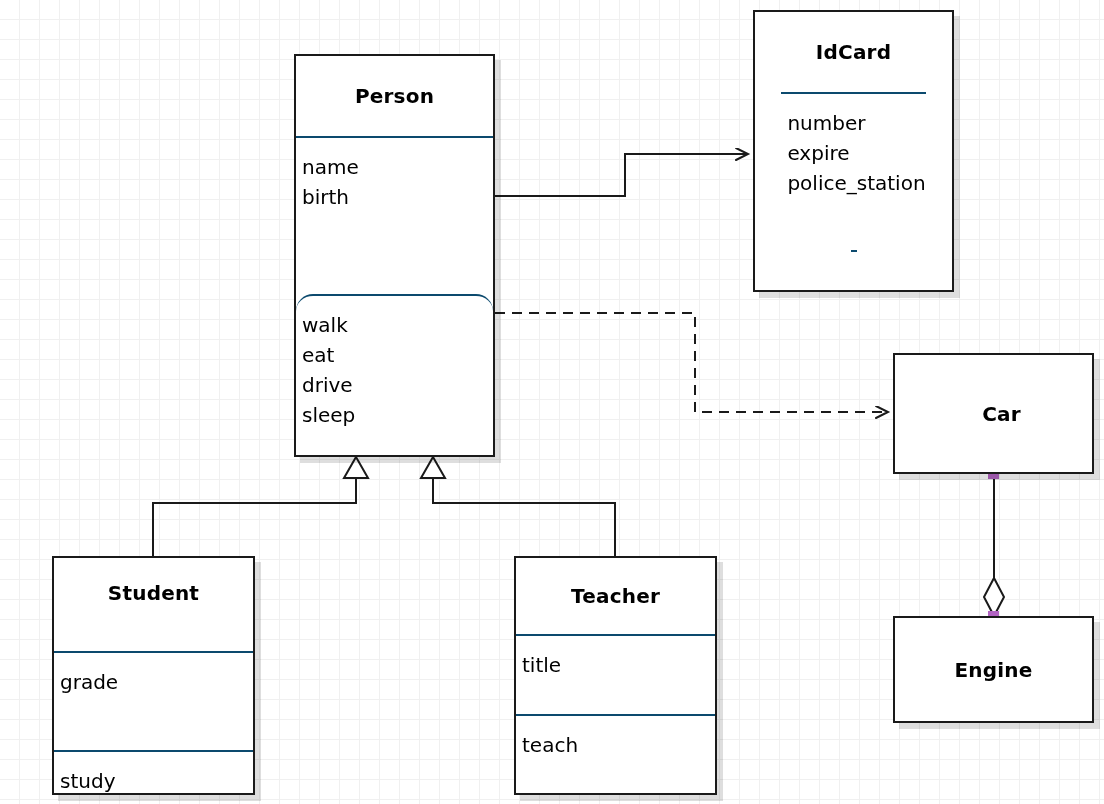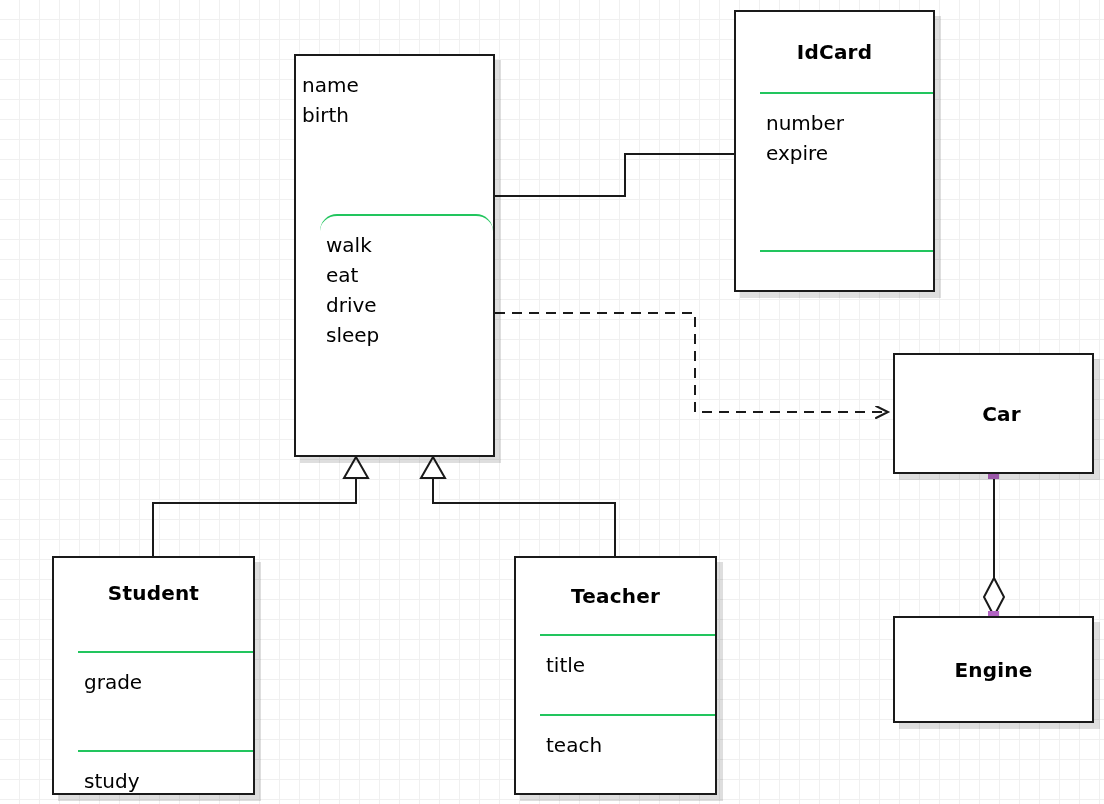--- a/index.html
+++ b/index.html
@@ -37,22 +37,21 @@
     box-sizing: border-box;
     box-shadow: 6px 6px 0 0 rgba(0,0,0,0.13);
     display: flex;
     flex-direction: column;
   }
   .compartment {
     box-sizing: border-box;
     overflow: hidden;
   }
   .compartment + .compartment {
-    border-top: 2px solid #22c55e;
-    margin-left: 24px;
+    border-top: 2px solid #0c4a6e;
   }
   .comp-title {
     display: flex;
     align-items: center;
     justify-content: center;
   }
   .class-name {
     font-weight: bold;
     font-size: 20px;
     color: #000000;
@@ -110,39 +109,43 @@
     <g>
       <path d="M 994,474 L 994,580" fill="none" stroke="#1a1a1a" stroke-width="2"></path>
       <polygon points="994,578 1004,597 994,616 984,597" fill="#ffffff" stroke="#1a1a1a" stroke-width="2" stroke-linejoin="miter"></polygon>
     </g>
   </svg>
 
   <div class="handle" style="left:988px; top:468px;"></div>
   <div class="handle" style="left:988px; top:611px;"></div>
 
   <div class="uml-class" style="left:294px; top:54px; width:201px; height:403px;">
+    <div class="compartment comp-title" style="height:80px;">
+      <span class="class-name">Person</span>
+    </div>
     <div class="compartment comp-body" style="height:158px;">
       <div class="member">name</div>
       <div class="member">birth</div>
     </div>
     <div class="compartment comp-body" style="flex:1 1 auto;border-radius:17px;">
       <div class="member">walk</div>
       <div class="member">eat</div>
       <div class="member">drive</div>
       <div class="member">sleep</div>
     </div>
   </div>
 
-  <div class="uml-class" style="left:734px; top:10px; width:201px; height:282px;">
+  <div class="uml-class" style="left:753px; top:10px; width:201px; height:282px;align-items:center;">
     <div class="compartment comp-title" style="height:80px;">
       <span class="class-name">IdCard</span>
     </div>
     <div class="compartment comp-body" style="height:158px;">
       <div class="member">number</div>
       <div class="member">expire</div>
+      <div class="member">police_station</div>
     </div>
     <div class="compartment comp-body" style="flex:1 1 auto;"></div>
   </div>
 
   <div class="uml-class" style="left:893px; top:353px; width:201px; height:121px;">
     <div class="compartment comp-title" style="flex:1 1 auto;padding-left:16px;">
       <span class="class-name">Car</span>
     </div>
   </div>
 

